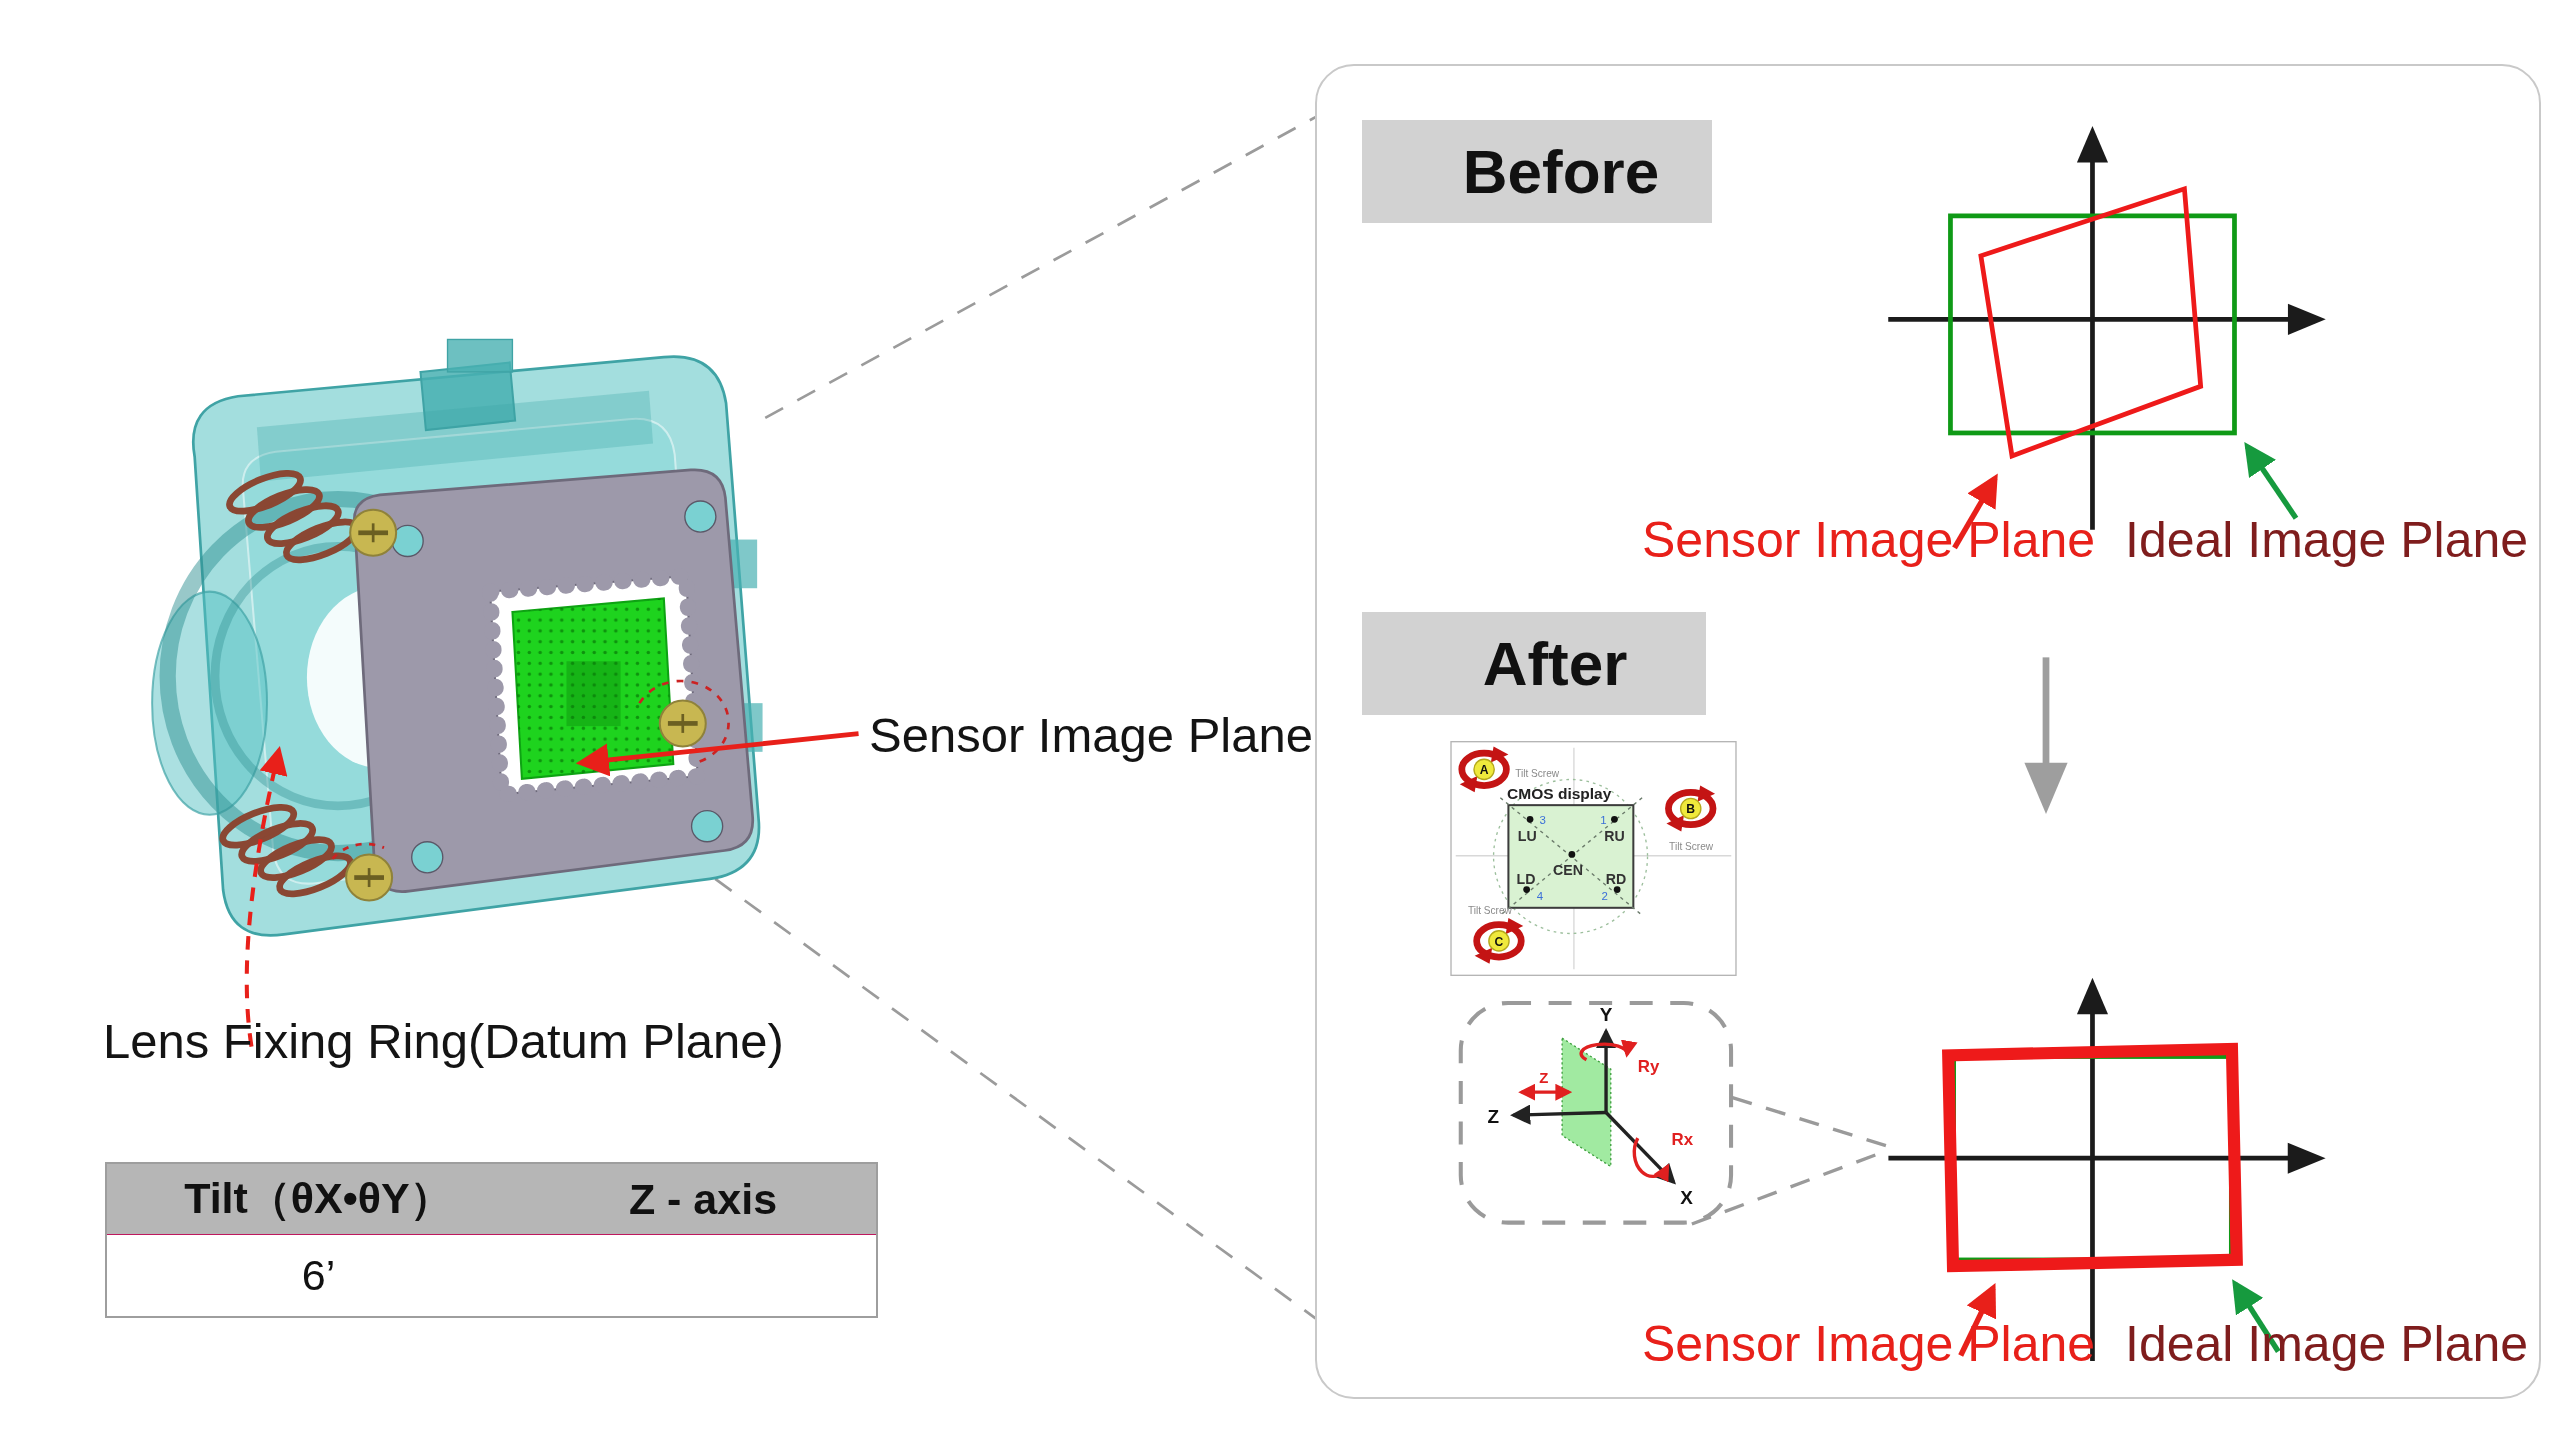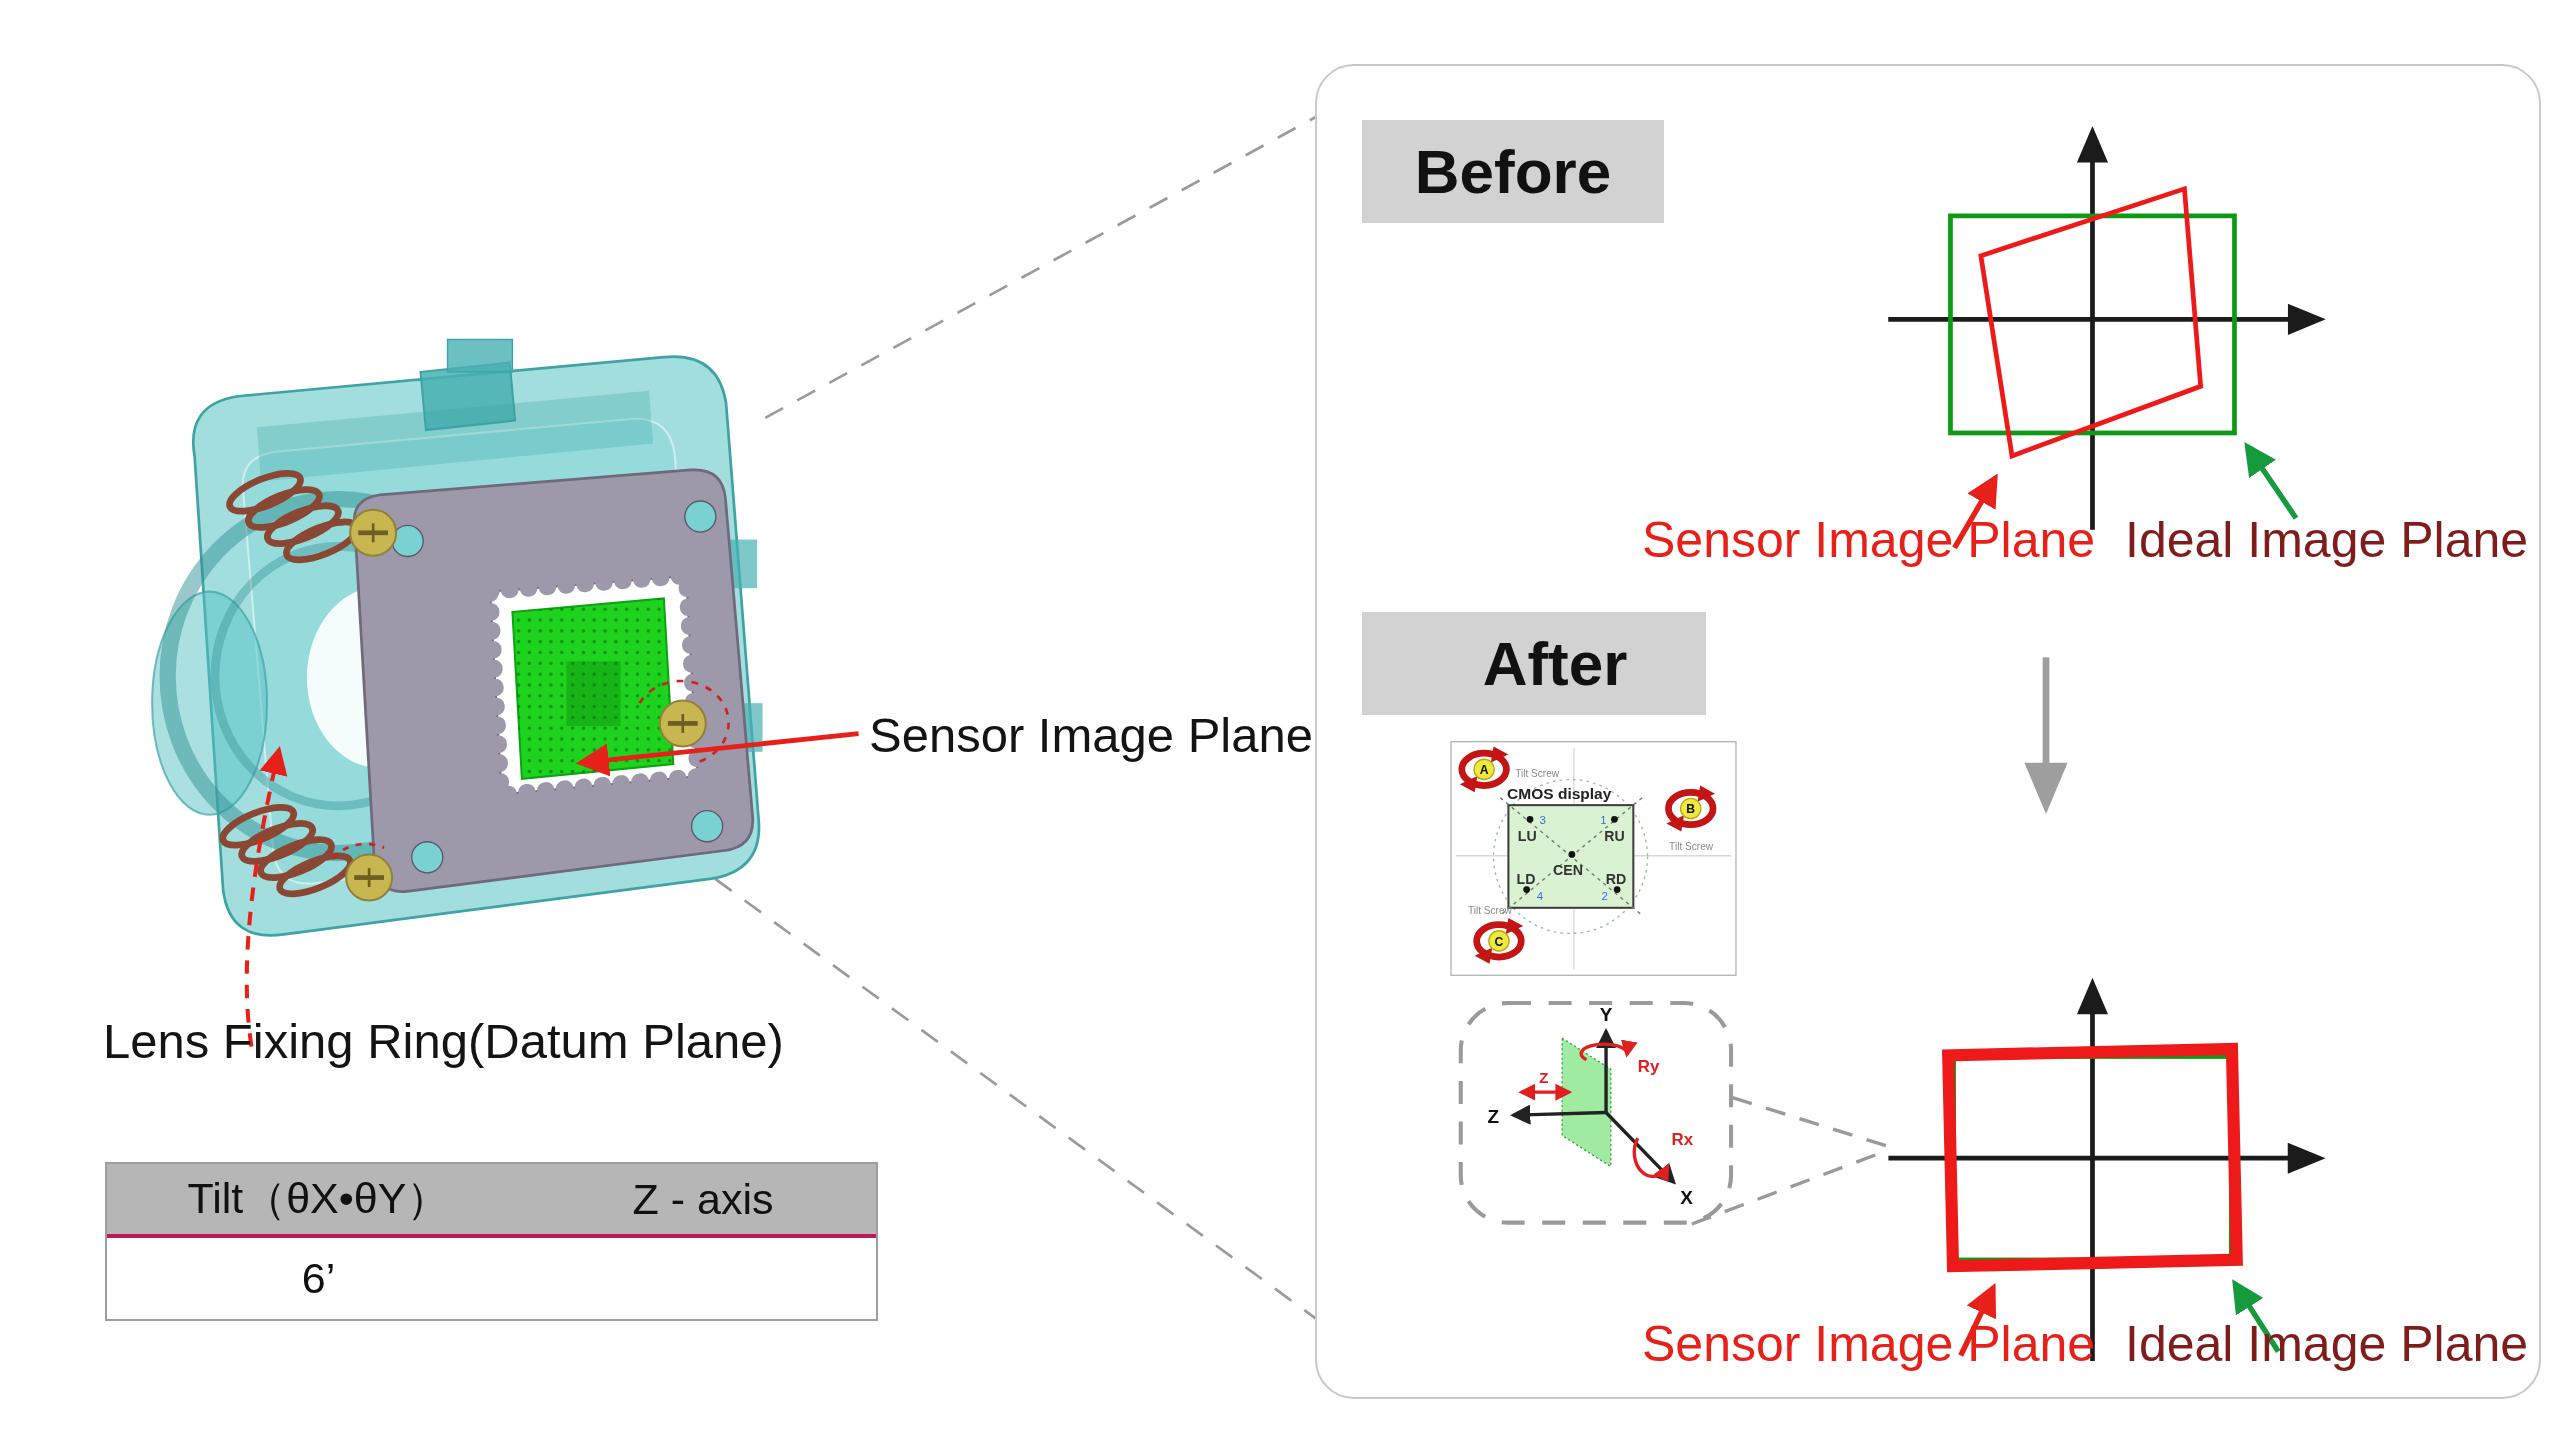--- a/index.html
+++ b/index.html
@@ -12,21 +12,21 @@
          border:2.7px solid #c9c9c9;border-radius:39px;}
   .mode-box{left:45px;width:302px;height:103px;background:#d2d2d2;
             display:flex;align-items:center;justify-content:center;
             font-size:62px;font-weight:bold;color:#111;}
   .plane-label{font-size:50px;line-height:1.05;text-align:center;white-space:nowrap;}
   .red-text{color:#e8201a;}
   .green-text{color:#7f1d1d;}
   .big-label{font-size:49px;color:#141414;white-space:nowrap;}
   
   .spec-table{left:105px;top:1162px;width:769px;border:2px solid #9e9e9e;}
-  .spec-header{display:flex;background:#b6b6b6;height:70px;border-bottom:4px solid #be185d;}
+  .spec-header{display:flex;background:#b6b6b6;height:70px;border-bottom:1px solid #be185d;font-weight:bold;}
   .spec-row{display:flex;background:#ffffff;height:81px;}
   .spec-cell{display:flex;align-items:center;justify-content:center;
              font-size:43px;color:#111;}
   .c1{width:55%;} .c2{width:45%;}
 </style>
 </head>
 <body>
 
 <svg class="abs" style="left:0;top:0" width="1325" height="1432" viewBox="0 0 1960 2118">
   <defs>
@@ -121,21 +121,21 @@
     <div class="spec-cell c1">Tilt（θX•θY）</div>
     <div class="spec-cell c2">Z - axis</div>
   </div>
   <div class="spec-row">
     <div class="spec-cell c1">6’</div>
   </div>
 </div>
 
 <div class="abs panel">
 
-  <div class="abs mode-box" style="top:54px;">
+  <div class="abs mode-box" style="top:54px;padding-left:48px;">
     <span>Before</span>
   </div>
 
   <svg class="abs" style="left:473px;top:41px" width="609" height="541" viewBox="0 0 900 800">
     <defs>
       <marker id="mRedB" markerWidth="6" markerHeight="6" refX="5" refY="3" orient="auto">
         <path d="M0,0 L6,3 L0,6 z" fill="#e8201a"></path>
       </marker>
       <marker id="mGreenB" markerWidth="6" markerHeight="6" refX="5" refY="3" orient="auto">
         <path d="M0,0 L6,3 L0,6 z" fill="#169a3e"></path>

